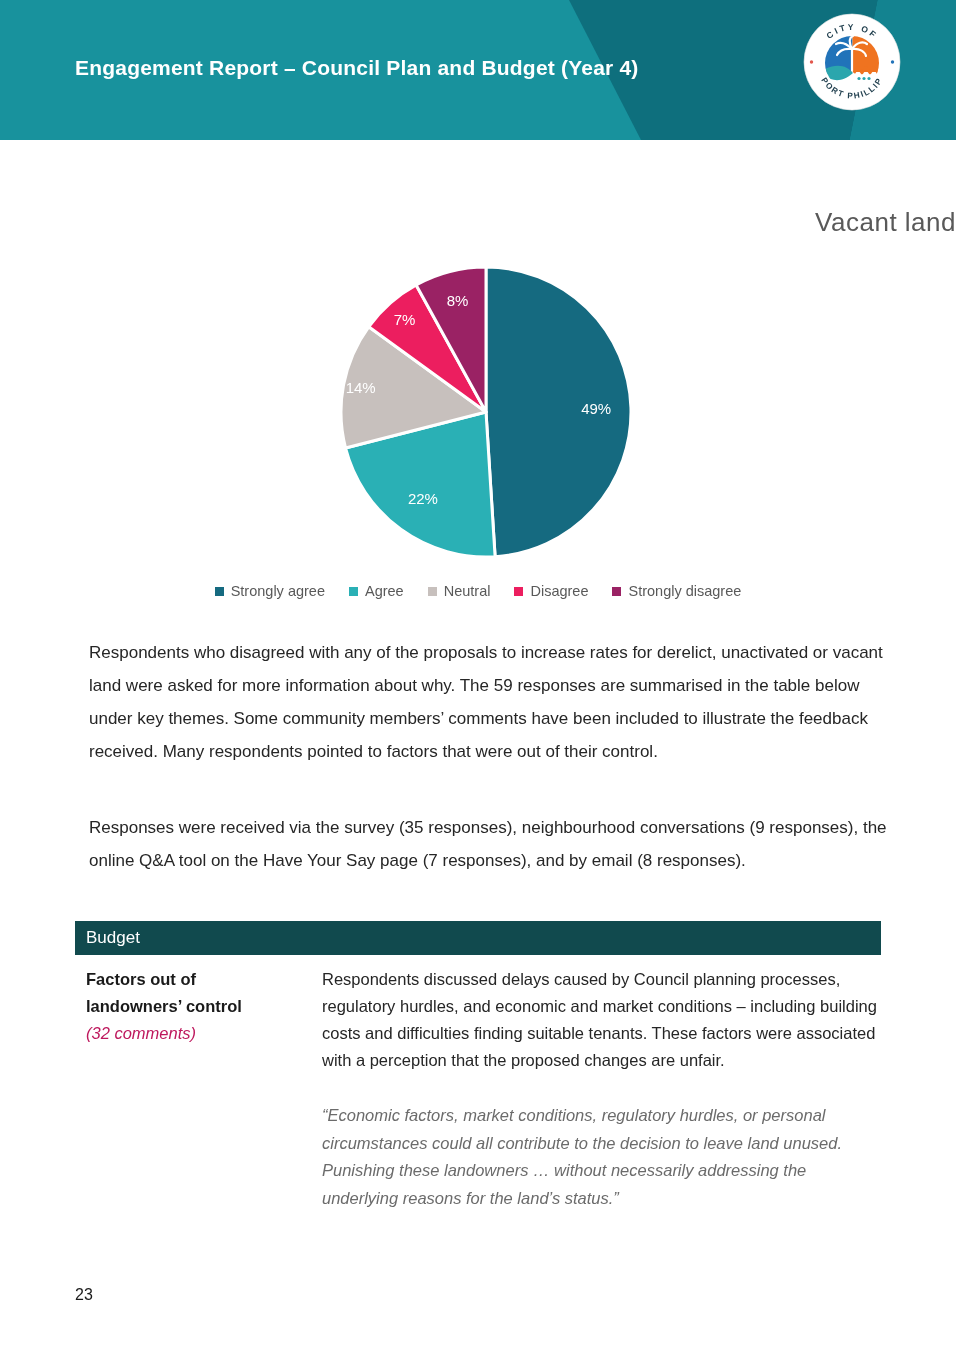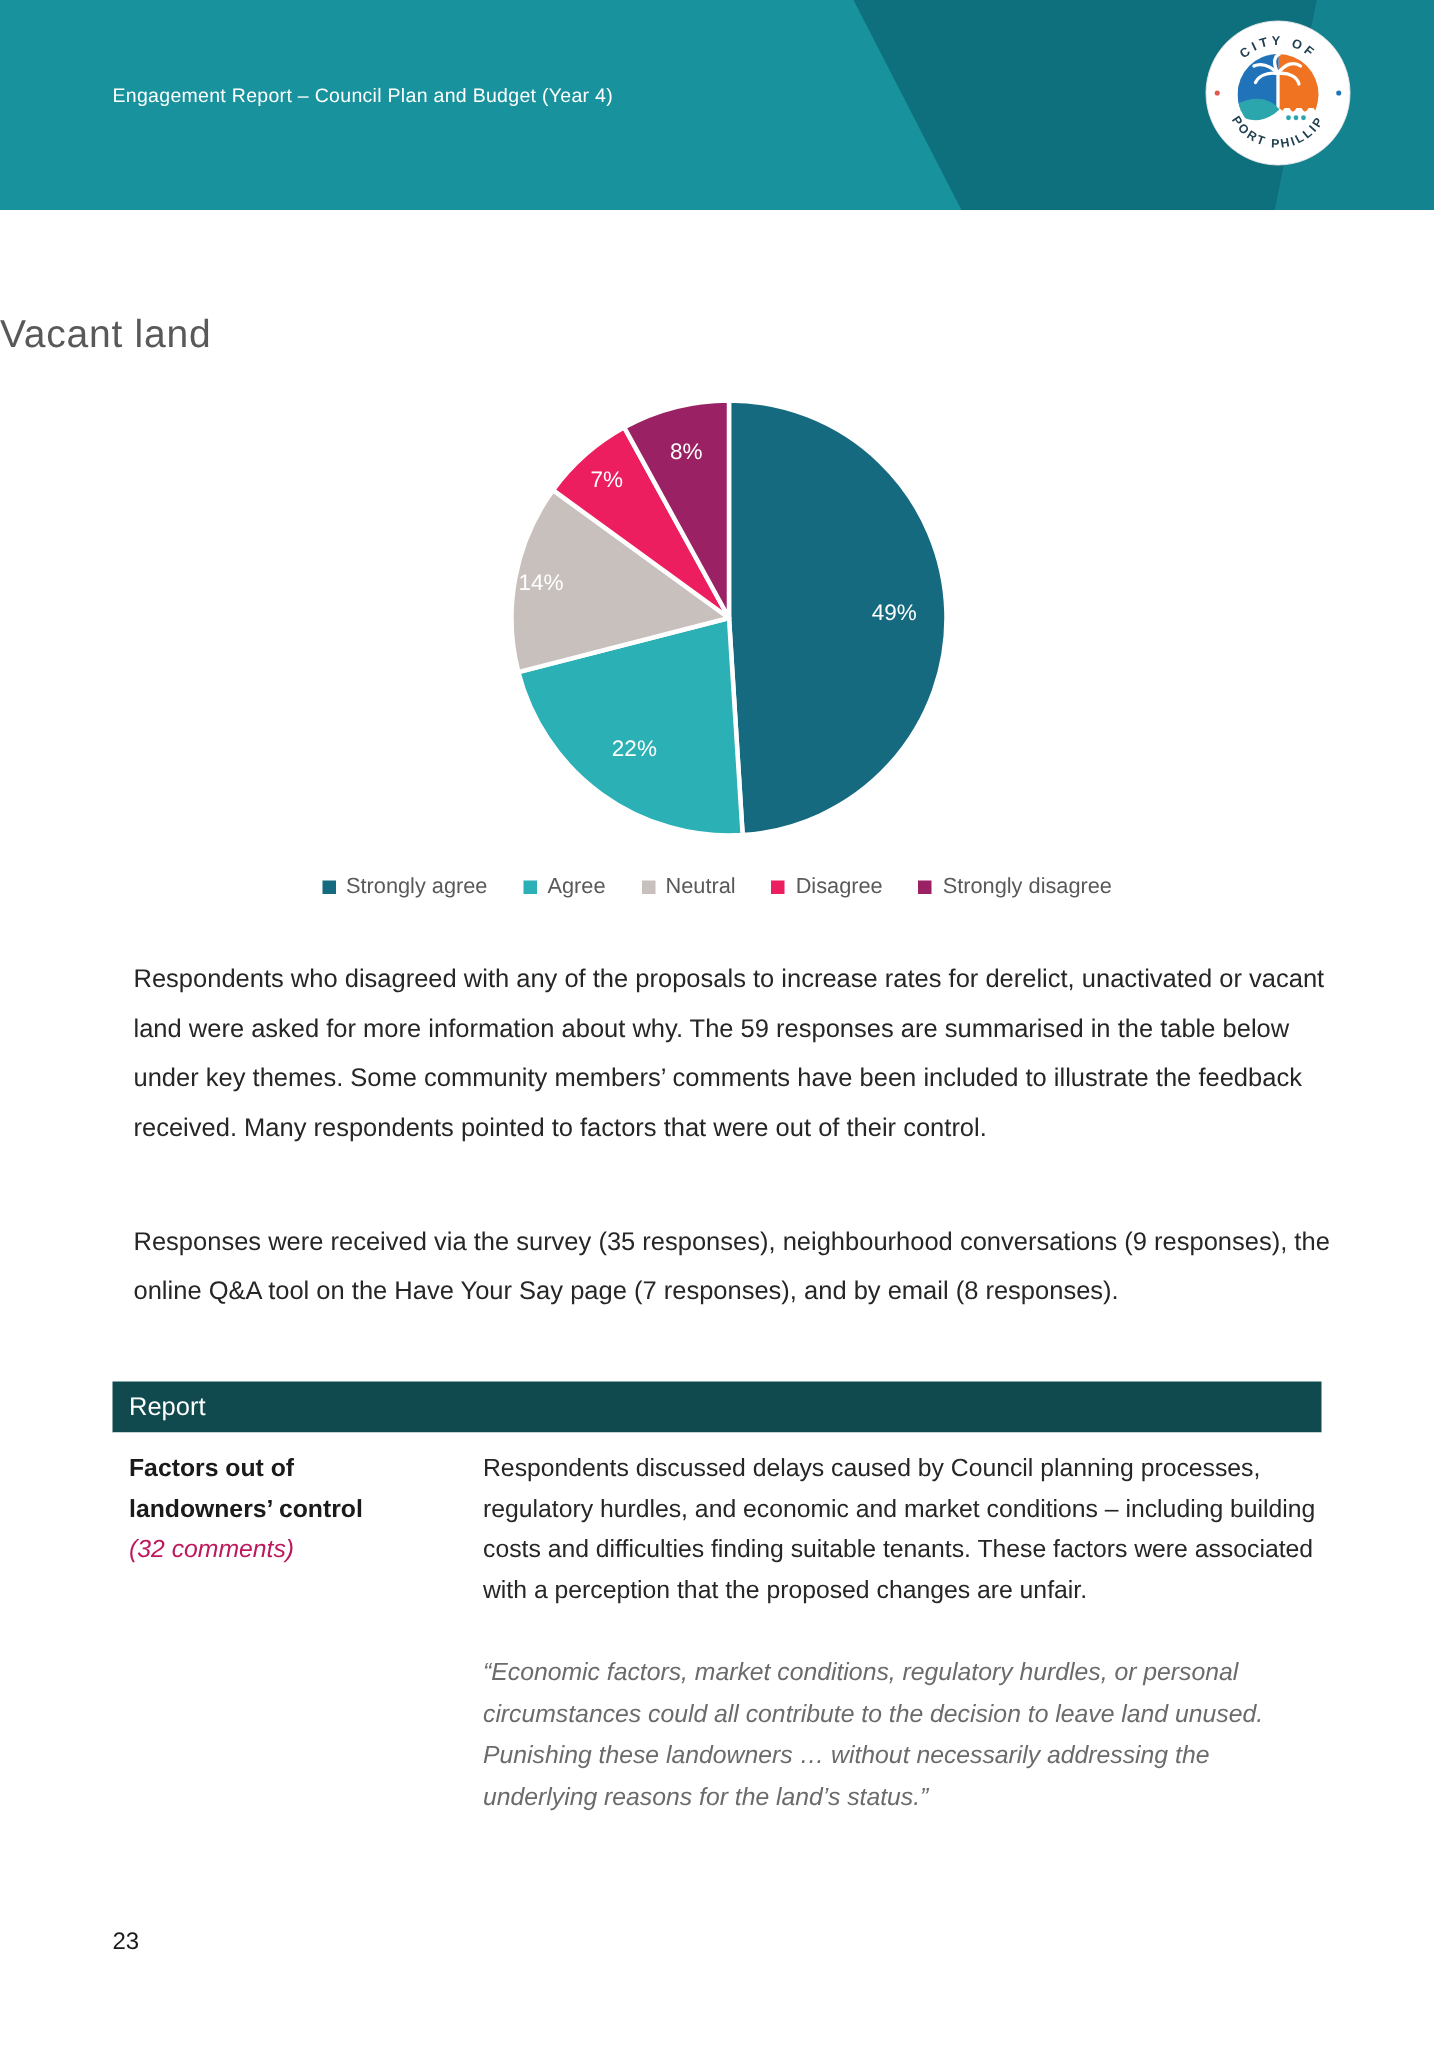--- a/index.html
+++ b/index.html
@@ -8,27 +8,27 @@
   .page {
     position:relative; width:956px; height:1369px; background:#ffffff;
     overflow:hidden; margin:0 auto;
   }
 
   
   .banner { position:absolute; left:0; top:0; width:956px; height:140px; }
   .banner svg { display:block; }
   .banner-title {
     position:absolute; left:75px; top:56px; color:#ffffff;
-    font-size:13px; font-weight:400; letter-spacing:.2px; white-space:nowrap;
+    font-size:21px; font-weight:700; letter-spacing:.2px; white-space:nowrap;
   }
   .logo { position:absolute; left:802px; top:12px; width:100px; height:100px; }
 
   
   .chart-title {
-    position:absolute; left:0; top:207px; width:956px; text-align:left;
+    position:absolute; left:0; top:207px; width:956px; text-align:right;
     color:#595959; font-size:26px; letter-spacing:.5px;
   }
   .pie-wrap { position:absolute; left:336px; top:262px; width:300px; height:300px; }
   .pie-wrap svg { display:block; }
   .legend {
     position:absolute; left:0; top:583px; width:956px;
     display:flex; justify-content:center; align-items:center; gap:24px;
   }
   .legend-item { display:flex; align-items:center; gap:7px; color:#595959; font-size:14.5px; }
   .legend-swatch { width:9px; height:9px; display:inline-block; flex:0 0 auto; }
@@ -152,21 +152,21 @@
         <span class="legend-swatch" style="background: rgb(154, 34, 100);"></span>
         <span>Strongly disagree</span>
       </span>
     </div>
 
   <div class="para para-1">Respondents who disagreed with any of the proposals to increase rates for derelict, unactivated or vacant land were asked for more information about why. The 59 responses are summarised in the table below under key themes. Some community members’ comments have been included to illustrate the feedback received. Many respondents pointed to factors that were out of their control.</div>
   <div class="para para-2">Responses were received via the survey (35 responses), neighbourhood conversations (9 responses), the online Q&amp;A tool on the Have Your Say page (7 responses), and by email (8 responses).</div>
 
   <div class="feedback-table">
     <div class="t-header">
-      <div class="cell-1">Report</div>
+      <div class="cell-1">Budget</div>
     </div>
     <div class="t-row">
       <div class="topic-cell">
         <span class="topic-bold">Factors out of landowners’ control</span><br>
         <span class="topic-italic">(32 comments)</span>
       </div>
       <div class="summary-cell">
         <div>Respondents discussed delays caused by Council planning processes, regulatory hurdles, and economic and market conditions – including building costs and difficulties finding suitable tenants. These factors were associated with a perception that the proposed changes are unfair.</div>
         <div class="summary-quote">“Economic factors, market conditions, regulatory hurdles, or personal circumstances could all contribute to the decision to leave land unused. Punishing these landowners … without necessarily addressing the underlying reasons for the land’s status.”</div>
       </div>

